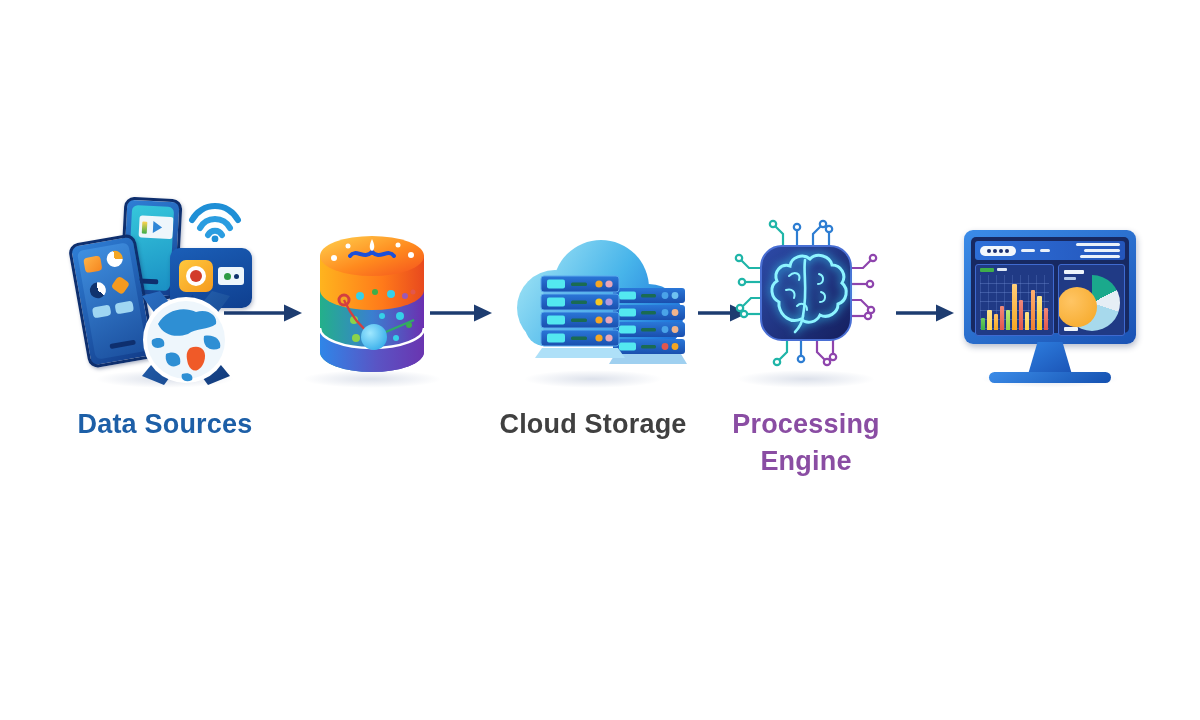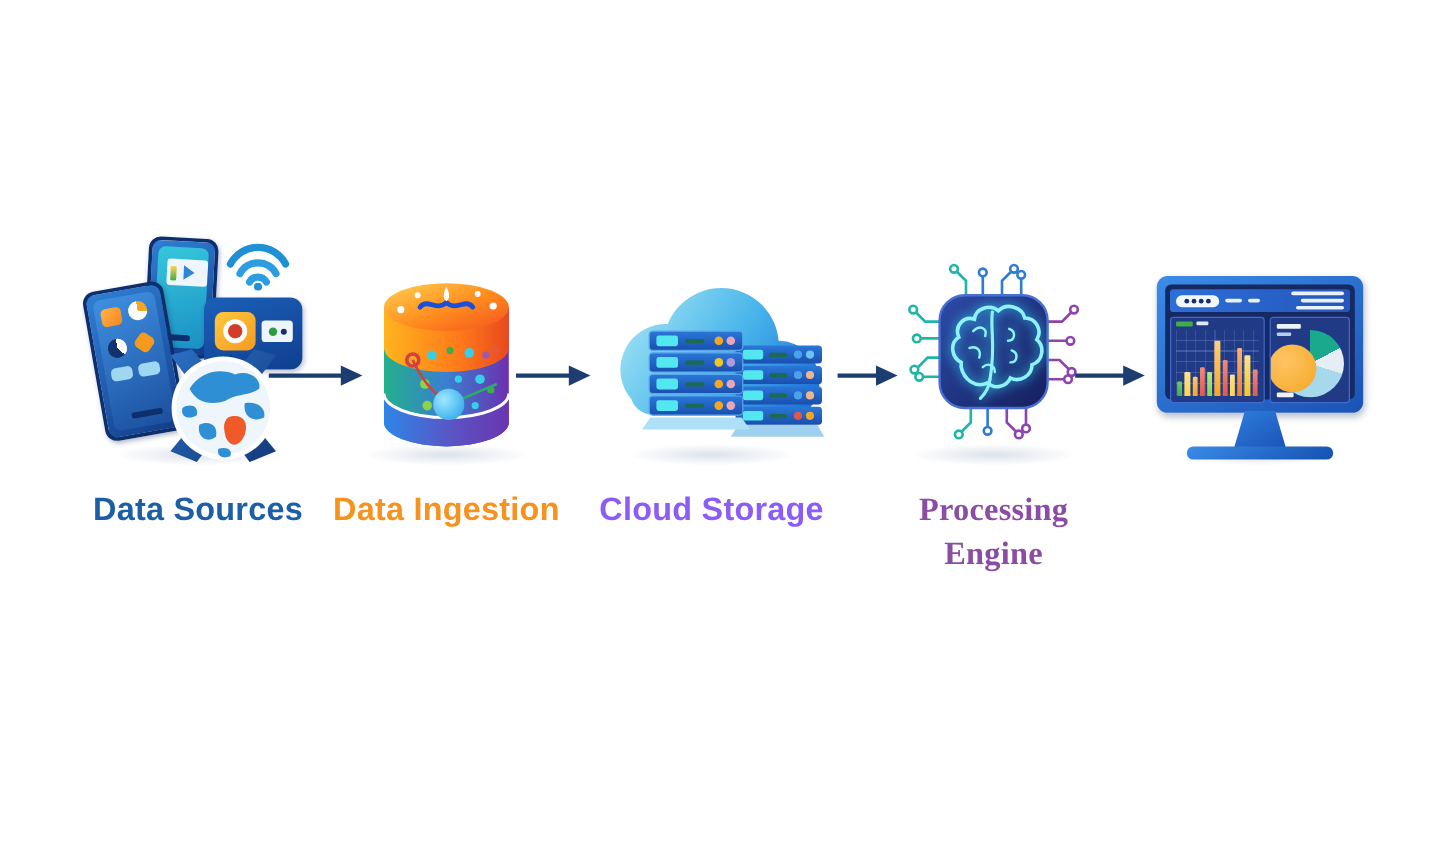--- a/index.html
+++ b/index.html
@@ -12,21 +12,21 @@
   .stage .icon-area { position:relative; width:100%; height:200px; }
   .stage .label { position:absolute; top:216px; left:0; right:0; text-align:center;
                   font-size:27px; font-weight:bold; line-height:37px; letter-spacing:.2px; }
   .stage-shadow { position:absolute; left:50%; transform:translateX(-50%); bottom:2px;
                   width:140px; height:18px; border-radius:50%;
                   background:radial-gradient(ellipse at center, rgba(40,70,130,.16), rgba(40,70,130,0) 70%); }
 
   .s1 { left:60px;  width:210px; }
   .s2 { left:267px; width:210px; }
   .s3 { left:488px; width:210px; }
-  .s4 { left:738px; width:180px;font-family:Liberation Serif, serif; }
+  .s4 { left:716px; width:180px; }
   .s5 { left:950px; width:200px; }
 
   .arrow { position:absolute; top:300px; }
 
   
   .devices { position:absolute; left:18px; top:4px; width:180px; height:196px; }
   .phone { position:absolute; border-radius:10px; background:linear-gradient(150deg,#2f7fd6,#123c8a);
            border:3px solid #0e2f6e; box-shadow:1px 2px 4px rgba(20,40,90,.35); }
   .phone-b { left:44px; top:4px; width:58px; height:100px; transform:rotate(3deg); z-index:1; }
   .phone-b .screen { position:absolute; inset:5px; border-radius:6px;
@@ -245,21 +245,20 @@
           <circle cx="88" cy="84" r="4" fill="#35d0e8"></circle>
             <circle cx="97" cy="93" r="3" fill="#3fae4a"></circle>
           <circle cx="44" cy="106" r="4" fill="#8bd44a"></circle>
             <circle cx="84" cy="106" r="3" fill="#35d0e8"></circle>
           <path d="M32,68 C40,86 52,98 62,105" fill="none" stroke="#d43f3f" stroke-width="2.2"></path>
           <path d="M62,105 C76,99 90,93 102,88" fill="none" stroke="#2faa6a" stroke-width="2.2"></path>
           <circle cx="62" cy="105" r="13" fill="url(#gBall)"></circle>
         </svg>
       </div>
     </div>
-    <div class="label" style="color: rgb(246, 146, 30);">Data Ingestion</div>
   </div>
 
   <svg class="arrow" style="left:428px" width="66" height="26" viewBox="0 0 66 26">
     <line x1="2" y1="13" x2="48" y2="13" stroke="var(--arrow-color)" stroke-width="3.4"></line>
     <polygon points="46,4.5 64,13 46,21.5" fill="var(--arrow-color)"></polygon>
   </svg>
 
   <div class="stage s3">
     <div class="icon-area">
       <div class="stage-shadow"></div>
@@ -340,21 +339,21 @@
               <rect x="44" y="94" width="78" height="16" rx="3" fill="url(#gSrv)" stroke="#5aa8ec" stroke-width="1"></rect>
               <rect x="50" y="97.5" width="18" height="9" rx="2" fill="#53e8f0"></rect>
               <rect x="74" y="100.5" width="16" height="3.5" rx="1.5" fill="#1a6b52"></rect>
               <circle cx="102" cy="102" r="3.6" fill="#f5a623"></circle>
                 <circle cx="112" cy="102" r="3.6" fill="#e8a7b8"></circle>
             </g>
           </g>
         </svg>
       </div>
     </div>
-    <div class="label" style="color: #8b5cf6;">Cloud Storage</div>
+    <div class="label" style="color: #404040;">Cloud Storage</div>
   </div>
 
   <svg class="arrow" style="left:696px" width="54" height="26" viewBox="0 0 54 26">
     <line x1="2" y1="13" x2="36" y2="13" stroke="var(--arrow-color)" stroke-width="3.4"></line>
     <polygon points="34,4.5 52,13 34,21.5" fill="var(--arrow-color)"></polygon>
   </svg>
 
   <div class="stage s4">
     <div class="icon-area">
       <div class="stage-shadow"></div>

